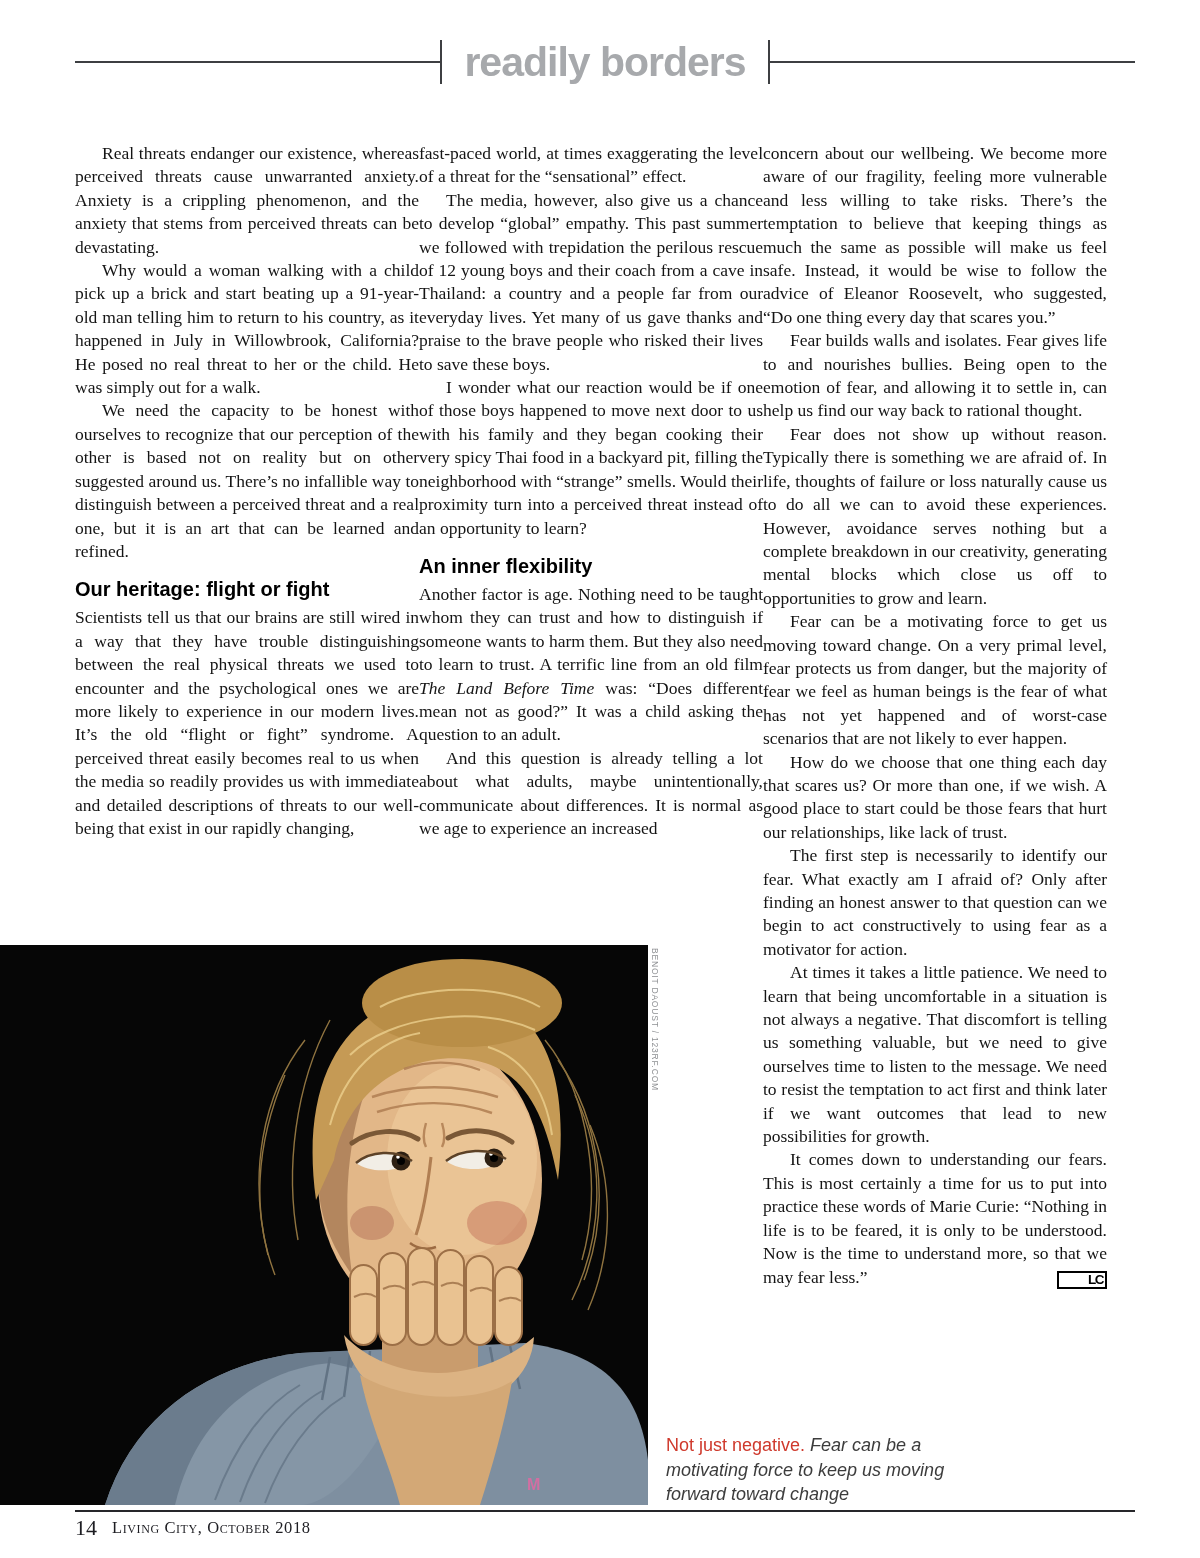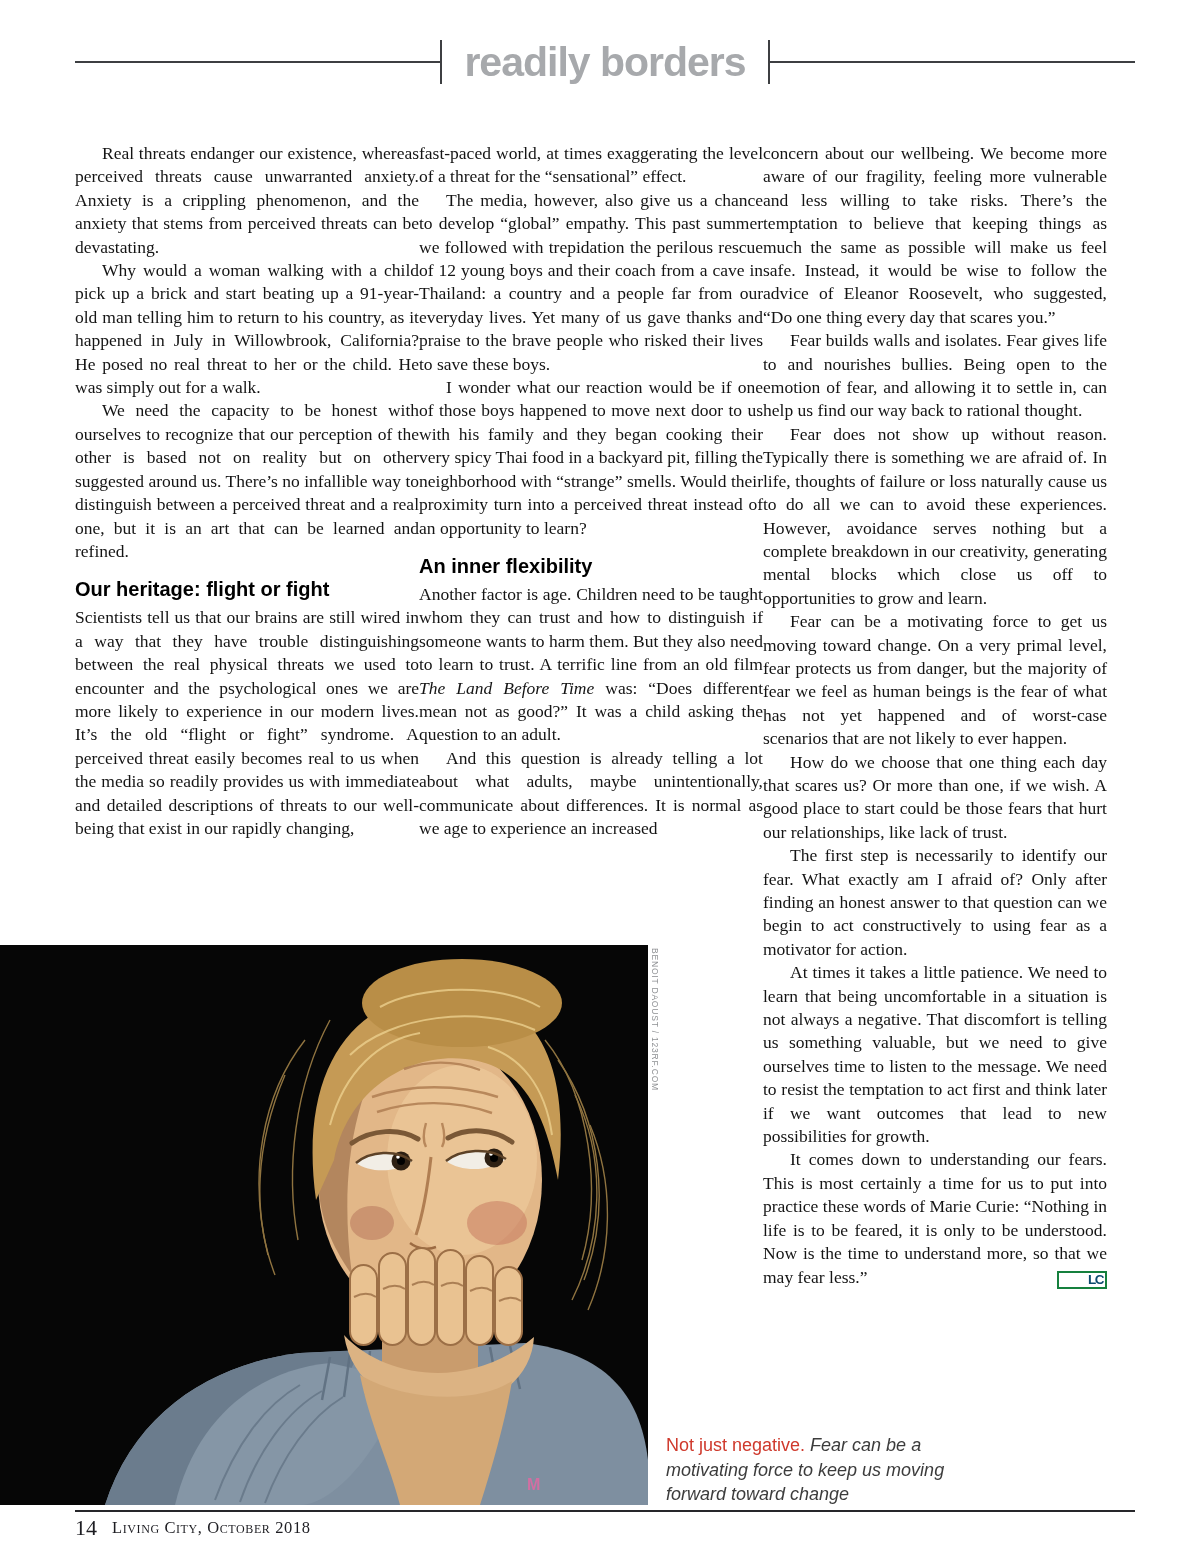--- a/index.html
+++ b/index.html
@@ -31,22 +31,22 @@
   }
   .body-para.indent{text-indent:27px;}
   .col-heading{
     font-family:"Liberation Sans", sans-serif;font-weight:bold;
     font-size:20px;line-height:24px;color:#000;margin:14px 0 5px 0;
   }
   .italic{font-style:italic;}
   .endmark{
     display:inline-block;float:right;margin-top:5px;
     font-family:"Liberation Sans", sans-serif;font-weight:bold;
-    font-size:13.5px;line-height:14px;color:#0c4a6e;
-    border:2px solid #15803d;padding:0 2px;letter-spacing:-1.5px;
+    font-size:13.5px;line-height:14px;color:#000000;
+    border:2px solid #000000;padding:0 2px;letter-spacing:-1.5px;
   }
   
   .photo{
     position:absolute;left:0;top:945px;width:648px;height:560px;background:#060606;
   }
   .photo svg{display:block;width:100%;height:100%;}
   .photo-credit{
     position:absolute;left:650px;top:948px;
     writing-mode:vertical-rl;
     font-family:"Liberation Sans", sans-serif;font-size:8.5px;
@@ -90,21 +90,21 @@
       <p class="body-para indent"><span>Why would a woman walking with a child pick up a brick and start beating up a 91-year-old man telling him to return to his country, as it happened in July in Willowbrook, California? He posed no real threat to her or the child. He was simply out for a walk.</span></p>
       <p class="body-para indent"><span>We need the capacity to be honest with ourselves to recognize that our perception of the other is based not on reality but on other suggested around us. There’s no infallible way to distinguish between a perceived threat and a real one, but it is an art that can be learned and refined.</span></p>
       <h2 class="col-heading">Our heritage: flight or fight</h2>
       <p class="body-para"><span>Scientists tell us that our brains are still wired in a way that they have trouble distinguishing between the real physical threats we used to encounter and the psychological ones we are more likely to experience in our modern lives. It’s the old “flight or fight” syndrome. A perceived threat easily becomes real to us when the media so readily provides us with immediate and detailed descriptions of threats to our well-being that exist in our rapidly changing,</span></p>
     </div>
   <div class="col">
       <p class="body-para"><span>fast-paced world, at times exaggerating the level of a threat for the “sensational” effect.</span></p>
       <p class="body-para indent"><span>The media, however, also give us a chance to develop “global” empathy. This past summer we followed with trepidation the perilous rescue of 12 young boys and their coach from a cave in Thailand: a country and a people far from our everyday lives. Yet many of us gave thanks and praise to the brave people who risked their lives to save these boys.</span></p>
       <p class="body-para indent"><span>I wonder what our reaction would be if one of those boys happened to move next door to us with his family and they began cooking their very spicy Thai food in a backyard pit, filling the neighborhood with “strange” smells. Would their proximity turn into a perceived threat instead of an opportunity to learn?</span></p>
       <h2 class="col-heading">An inner flexibility</h2>
-      <p class="body-para"><span>Another factor is age. Children need to be taught whom they can trust and how to distinguish if someone wants to harm them. But they also need to learn to trust. A terrific line from an old film </span><span class="italic">The Land Before Time</span><span> was: “Does different mean not as good?” It was a child asking the question to an adult.</span></p>
+      <p class="body-para"><span>Another factor is age. Nothing need to be taught whom they can trust and how to distinguish if someone wants to harm them. But they also need to learn to trust. A terrific line from an old film </span><span class="italic">The Land Before Time</span><span> was: “Does different mean not as good?” It was a child asking the question to an adult.</span></p>
       <p class="body-para indent"><span>And this question is already telling a lot about what adults, maybe unintentionally, communicate about differences. It is normal as we age to experience an increased</span></p>
     </div>
   <div class="col">
       <p class="body-para"><span>concern about our wellbeing. We become more aware of our fragility, feeling more vulnerable and less willing to take risks. There’s the temptation to believe that keeping things as much the same as possible will make us feel safe. Instead, it would be wise to follow the advice of Eleanor Roosevelt, who suggested, “Do one thing every day that scares you.”</span></p>
       <p class="body-para indent"><span>Fear builds walls and isolates. Fear gives life to and nourishes bullies. Being open to the emotion of fear, and allowing it to settle in, can help us find our way back to rational thought.</span></p>
       <p class="body-para indent"><span>Fear does not show up without reason. Typically there is something we are afraid of. In life, thoughts of failure or loss naturally cause us to do all we can to avoid these experiences. However, avoidance serves nothing but a complete breakdown in our creativity, generating mental blocks which close us off to opportunities to grow and learn.</span></p>
       <p class="body-para indent"><span>Fear can be a motivating force to get us moving toward change. On a very primal level, fear protects us from danger, but the majority of fear we feel as human beings is the fear of what has not yet happened and of worst-case scenarios that are not likely to ever happen.</span></p>
       <p class="body-para indent"><span>How do we choose that one thing each day that scares us? Or more than one, if we wish. A good place to start could be those fears that hurt our relationships, like lack of trust.</span></p>
       <p class="body-para indent"><span>The first step is necessarily to identify our fear. What exactly am I afraid of? Only after finding an honest answer to that question can we begin to act constructively to using fear as a motivator for action.</span></p>
       <p class="body-para indent"><span>At times it takes a little patience. We need to learn that being uncomfortable in a situation is not always a negative. That discomfort is telling us something valuable, but we need to give ourselves time to listen to the message. We need to resist the temptation to act first and think later if we want outcomes that lead to new possibilities for growth.</span></p>

